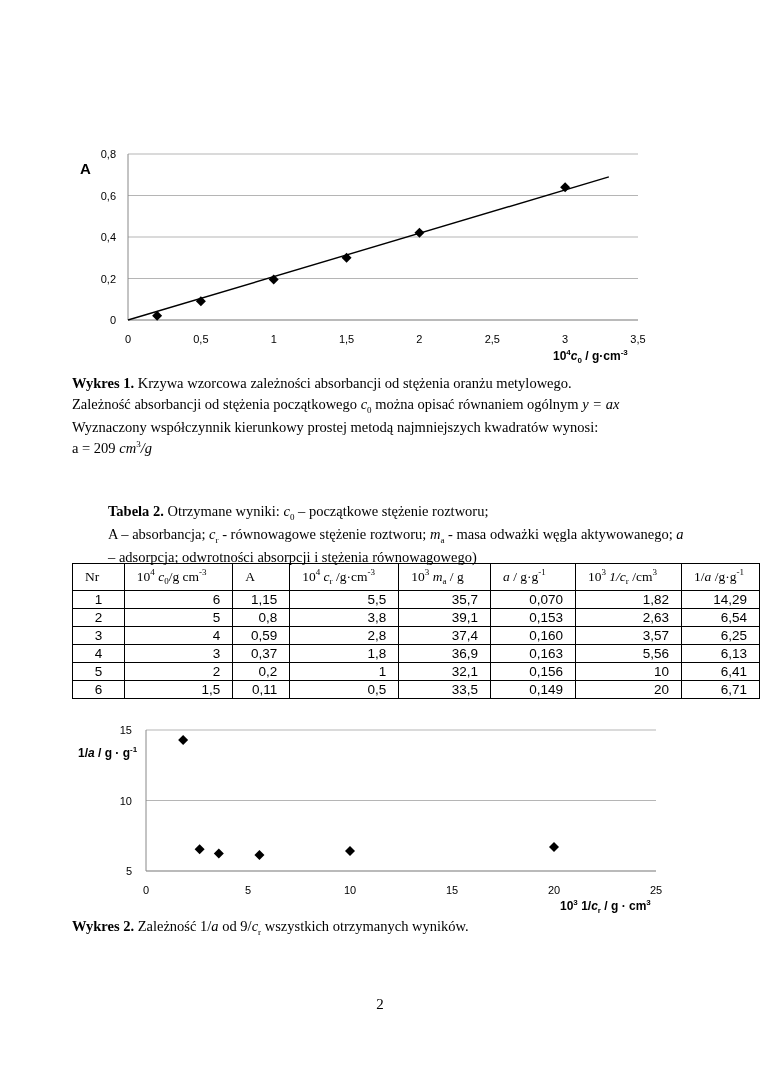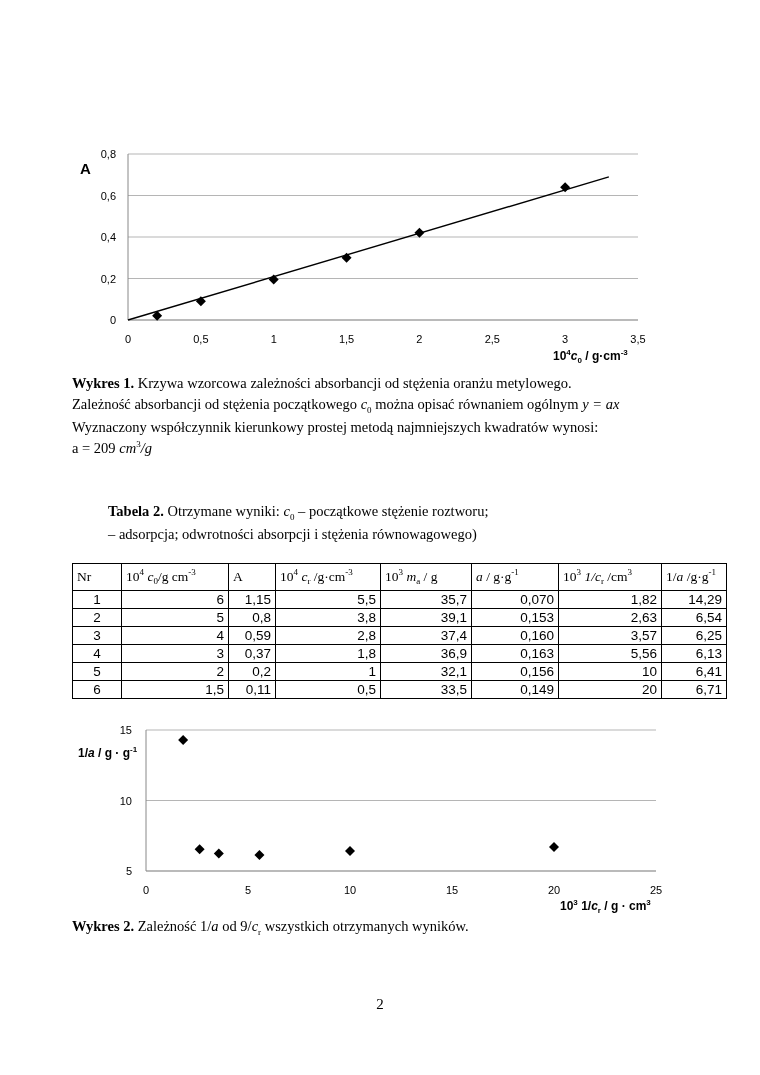--- a/index.html
+++ b/index.html
@@ -2,21 +2,21 @@
 <html><head>
 <meta charset="utf-8">
 <style>
   html,body{margin:0;padding:0;background:#fff;}
   body{width:760px;height:1075px;position:relative;font-family:"Liberation Serif",serif;color:#000;overflow:hidden;}
   .abs{position:absolute;}
   .cap{font-size:14.5px;line-height:17px;}
   .cap b{font-weight:bold;}
   svg text{font-family:"Liberation Sans",sans-serif;}
   table.res{position:absolute;left:72px;top:563px;border-collapse:collapse;font-size:13.5px;}
-  table.res th,table.res td{border:1px solid #000;padding:0 4px;height:17px;line-height:17px;}
+  table.res th,table.res td{border:1px solid #000;padding:0 12px;height:17px;line-height:17px;}
   table.res th{font-family:"Liberation Serif",serif;font-weight:normal;text-align:left;white-space:nowrap;}
   table.res td{font-family:"Liberation Sans",sans-serif;text-align:right;}
   table.res td.nr{text-align:center;}
   .pnum{left:0;width:760px;text-align:center;top:996px;font-size:15px;}
 </style>
 </head>
 <body>
 
 <svg class="abs" style="left:0;top:0" width="760" height="370">
   <g id="c1-grid">
@@ -60,20 +60,21 @@
 <div class="abs cap" style="left:72px;top:375px;"><b>Wykres 1.</b><span> Krzywa wzorcowa zależności absorbancji od stężenia oranżu metylowego.</span></div>
 
 <div class="abs cap" style="left:72px;top:396px;">
   <div><span>Zależność absorbancji od stężenia początkowego </span><i>c</i><sub style="font-size:9px">0</sub><span> można opisać równaniem ogólnym </span><i>y = ax</i></div>
   <div>Wyznaczony współczynnik kierunkowy prostej metodą najmniejszych kwadratów wynosi:</div>
   <div><span>a = 209 </span><i>cm</i><sup style="font-size:9px">3</sup><i>/g</i></div>
 </div>
 
 <div class="abs cap" style="left:72px;top:503px;width:620px;margin-left:36px;">
   <div><b>Tabela 2.</b><span> Otrzymane wyniki: </span><i>c</i><sub style="font-size:9px">0</sub><span> – początkowe stężenie roztworu;</span></div>
+  <div><span>A – absorbancja; </span><i>c</i><sub style="font-size:9px">r</sub><span> - równowagowe stężenie roztworu; </span><i>m</i><sub style="font-size:9px">a</sub><span> - masa odważki węgla aktywowanego; </span><i>a</i></div>
   <div>– adsorpcja; odwrotności absorpcji i stężenia równowagowego)</div>
 </div>
 
 <table class="res">
   <thead>
       <tr id="thead-row">
         <th><span>Nr</span><sup style="font-size: 9px;"></sup><i></i><sub style="font-size: 9px;"></sub><span></span><sup style="font-size: 9px;"></sup></th>
         <th><span>10</span><sup style="font-size: 9px;">4</sup><i> c</i><sub style="font-size: 9px;">0</sub><span>/g cm</span><sup style="font-size: 9px;">-3</sup></th>
         <th><span>A</span><sup style="font-size: 9px;"></sup><i></i><sub style="font-size: 9px;"></sub><span></span><sup style="font-size: 9px;"></sup></th>
         <th><span>10</span><sup style="font-size: 9px;">4</sup><i> c</i><sub style="font-size: 9px;">r</sub><span> /g·cm</span><sup style="font-size: 9px;">-3</sup></th>

